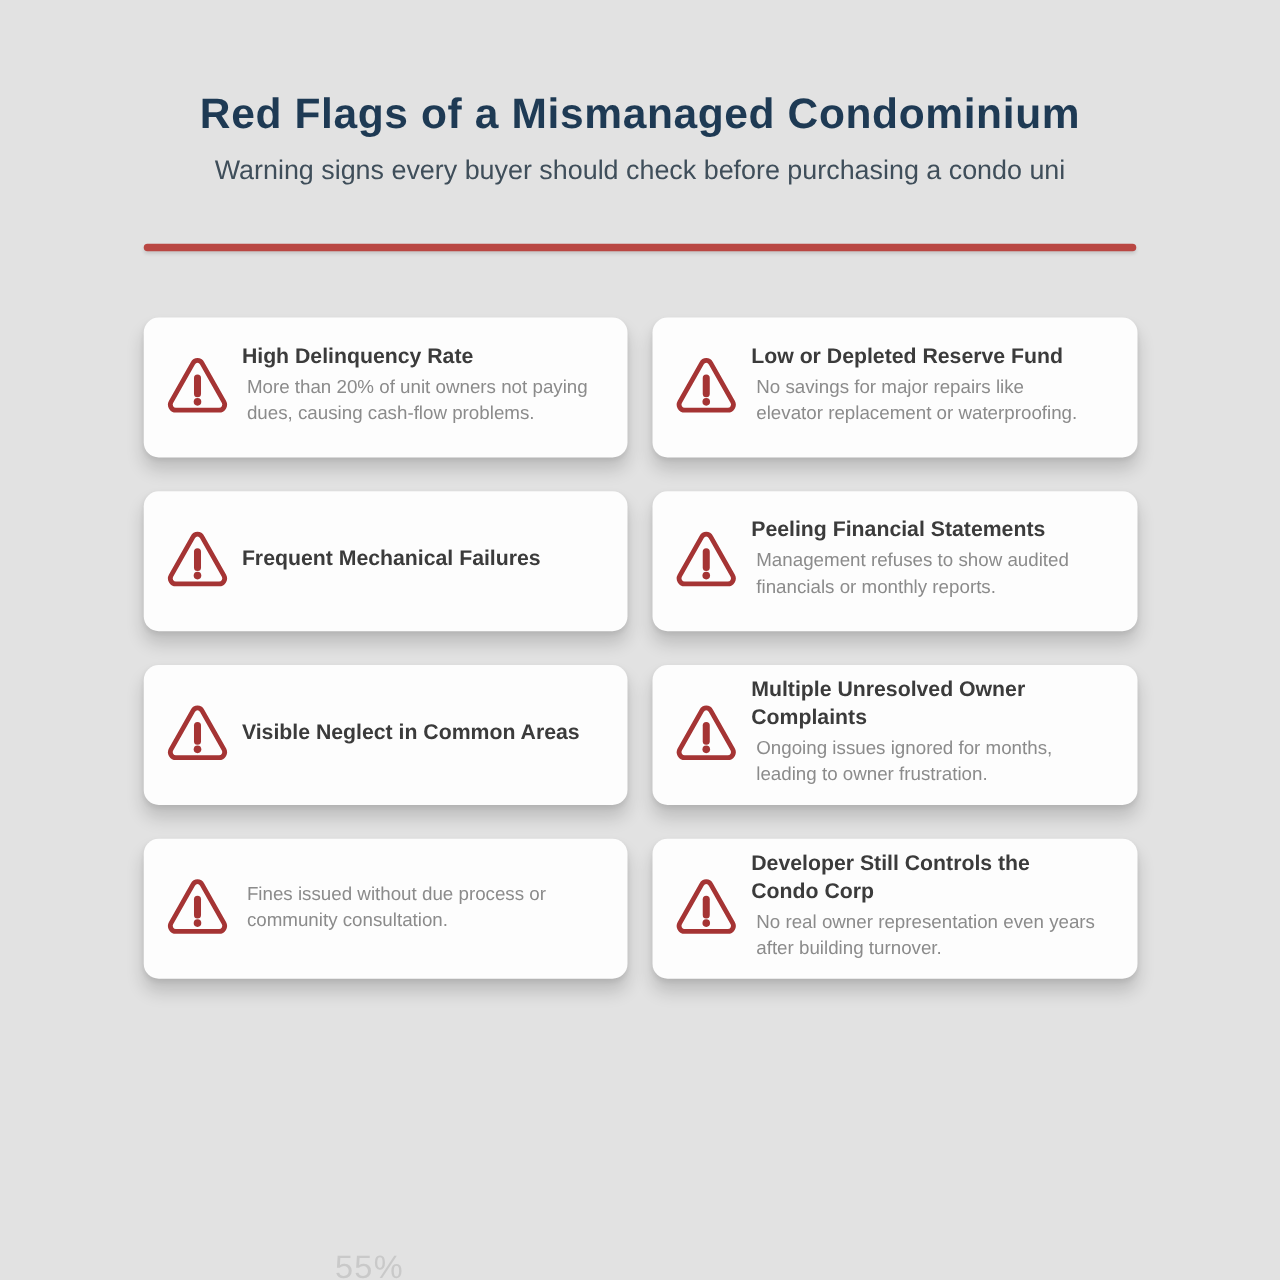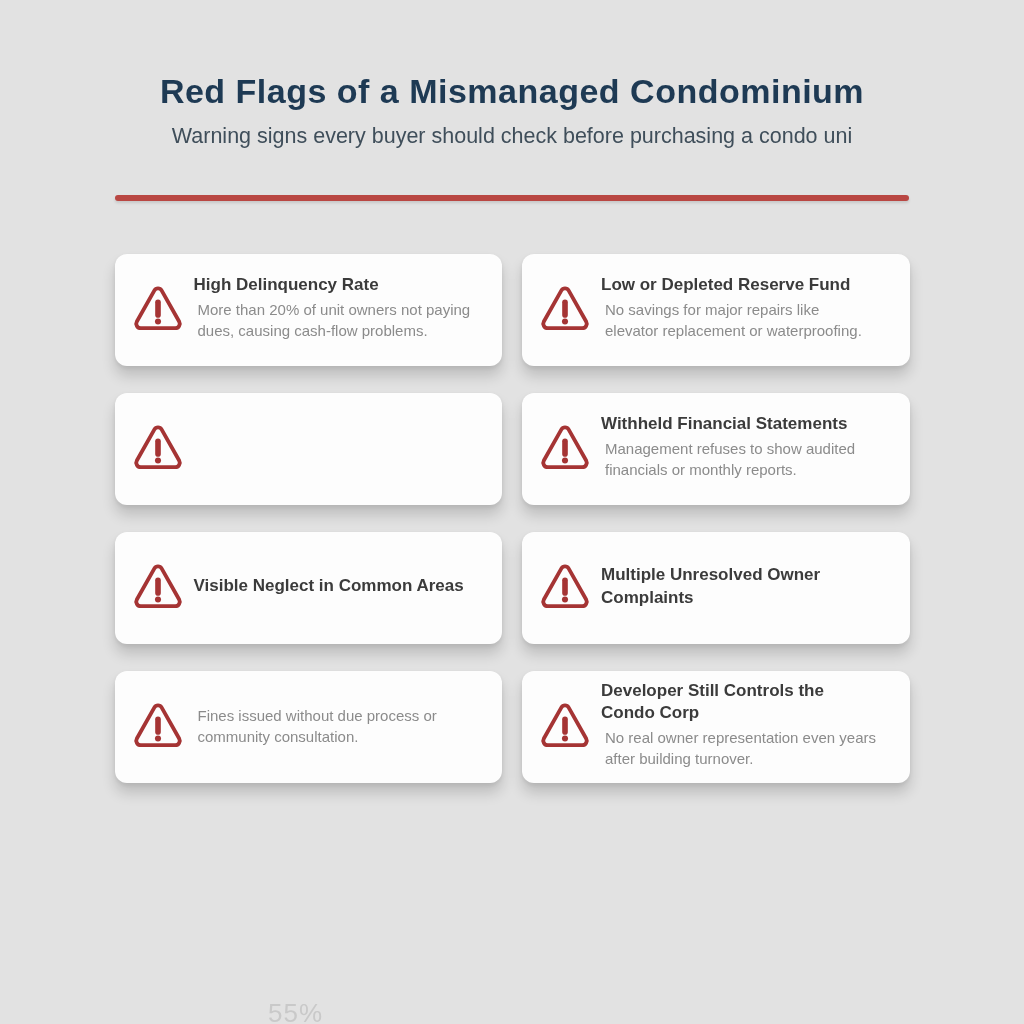--- a/index.html
+++ b/index.html
@@ -145,33 +145,34 @@
 
     <div class="card">
       <span class="icon-wrap">
         <svg viewBox="0 0 24 24" fill="none" stroke="currentColor">
           <path d="M10.35 3.4 L2.6 17.1 c-0.75 1.33 0.21 2.98 1.74 2.98 h15.32 c1.53 0 2.49-1.65 1.74-2.98 L13.65 3.4 c-0.76-1.35-2.54-1.35-3.3 0 Z" stroke-width="1.7" stroke-linejoin="round"></path>
           <line x1="12" y1="8.6" x2="12" y2="14.2" stroke-width="2.5" stroke-linecap="round"></line>
           <circle cx="12" cy="17.1" r="1.35" fill="currentColor" stroke="none"></circle>
         </svg>
       </span>
       <div class="card-texts">
-      </div>
-    </div>
-
-    <div class="card">
-      <span class="icon-wrap">
-        <svg viewBox="0 0 24 24" fill="none" stroke="currentColor">
-          <path d="M10.35 3.4 L2.6 17.1 c-0.75 1.33 0.21 2.98 1.74 2.98 h15.32 c1.53 0 2.49-1.65 1.74-2.98 L13.65 3.4 c-0.76-1.35-2.54-1.35-3.3 0 Z" stroke-width="1.7" stroke-linejoin="round"></path>
-          <line x1="12" y1="8.6" x2="12" y2="14.2" stroke-width="2.5" stroke-linecap="round"></line>
-          <circle cx="12" cy="17.1" r="1.35" fill="currentColor" stroke="none"></circle>
-        </svg>
-      </span>
-      <div class="card-texts">
-        <p class="card-title">Withheld Financial Statements</p>
+        <p class="card-title">Frequent Mechanical Failures</p>
+      </div>
+    </div>
+
+    <div class="card">
+      <span class="icon-wrap">
+        <svg viewBox="0 0 24 24" fill="none" stroke="currentColor">
+          <path d="M10.35 3.4 L2.6 17.1 c-0.75 1.33 0.21 2.98 1.74 2.98 h15.32 c1.53 0 2.49-1.65 1.74-2.98 L13.65 3.4 c-0.76-1.35-2.54-1.35-3.3 0 Z" stroke-width="1.7" stroke-linejoin="round"></path>
+          <line x1="12" y1="8.6" x2="12" y2="14.2" stroke-width="2.5" stroke-linecap="round"></line>
+          <circle cx="12" cy="17.1" r="1.35" fill="currentColor" stroke="none"></circle>
+        </svg>
+      </span>
+      <div class="card-texts">
+        <p class="card-title">Peeling Financial Statements</p>
         <p class="card-desc">Management refuses to show audited
 financials or monthly reports.</p>
       </div>
     </div>
 
     <div class="card">
       <span class="icon-wrap">
         <svg viewBox="0 0 24 24" fill="none" stroke="currentColor">
           <path d="M10.35 3.4 L2.6 17.1 c-0.75 1.33 0.21 2.98 1.74 2.98 h15.32 c1.53 0 2.49-1.65 1.74-2.98 L13.65 3.4 c-0.76-1.35-2.54-1.35-3.3 0 Z" stroke-width="1.7" stroke-linejoin="round"></path>
           <line x1="12" y1="8.6" x2="12" y2="14.2" stroke-width="2.5" stroke-linecap="round"></line>
@@ -187,20 +188,22 @@
       <span class="icon-wrap">
         <svg viewBox="0 0 24 24" fill="none" stroke="currentColor">
           <path d="M10.35 3.4 L2.6 17.1 c-0.75 1.33 0.21 2.98 1.74 2.98 h15.32 c1.53 0 2.49-1.65 1.74-2.98 L13.65 3.4 c-0.76-1.35-2.54-1.35-3.3 0 Z" stroke-width="1.7" stroke-linejoin="round"></path>
           <line x1="12" y1="8.6" x2="12" y2="14.2" stroke-width="2.5" stroke-linecap="round"></line>
           <circle cx="12" cy="17.1" r="1.35" fill="currentColor" stroke="none"></circle>
         </svg>
       </span>
       <div class="card-texts">
         <p class="card-title">Multiple Unresolved Owner
 Complaints</p>
+        <p class="card-desc">Ongoing issues ignored for months,
+leading to owner frustration.</p>
       </div>
     </div>
 
     <div class="card">
       <span class="icon-wrap">
         <svg viewBox="0 0 24 24" fill="none" stroke="currentColor">
           <path d="M10.35 3.4 L2.6 17.1 c-0.75 1.33 0.21 2.98 1.74 2.98 h15.32 c1.53 0 2.49-1.65 1.74-2.98 L13.65 3.4 c-0.76-1.35-2.54-1.35-3.3 0 Z" stroke-width="1.7" stroke-linejoin="round"></path>
           <line x1="12" y1="8.6" x2="12" y2="14.2" stroke-width="2.5" stroke-linecap="round"></line>
           <circle cx="12" cy="17.1" r="1.35" fill="currentColor" stroke="none"></circle>
         </svg>

